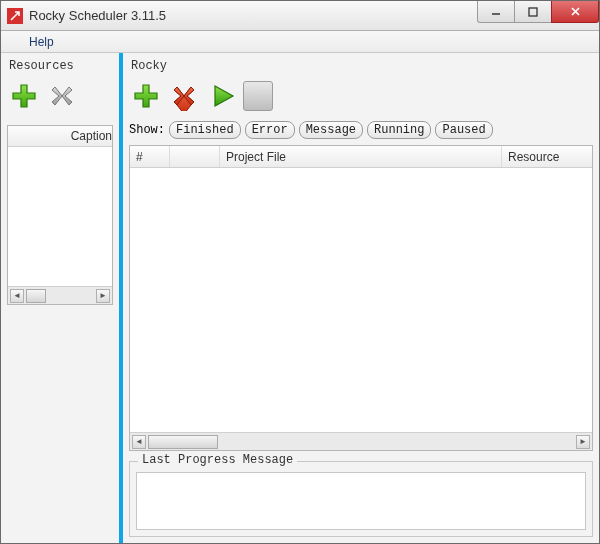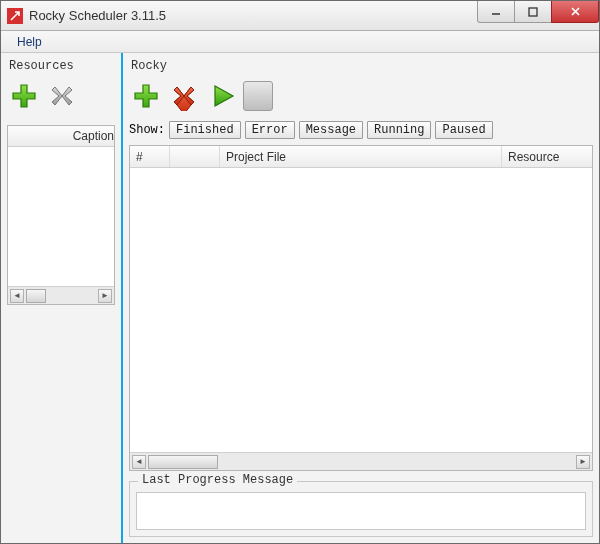--- a/index.html
+++ b/index.html
@@ -46,38 +46,38 @@
     border-color:#a02020;
     color:#fff; width:48px;
     border-bottom-right-radius:3px;
   }
   
   .menubar {
     height: 22px;
     background: linear-gradient(to bottom,#f7f7f7,#ececec);
     border-bottom: 1px solid #c8c8c8;
     display: flex; align-items: center;
-    padding-left: 8px;
+    padding-left: 20px;
     color:#1a3a6e;
   }
   .menuitem { padding: 2px 8px; }
   
   .workarea {
     display: flex;
     height: calc(100% - 30px - 22px);
     background: #f3f3f3;
   }
   .panel {
     background:#f3f3f3;
     padding: 4px 6px 6px 6px;
     position: relative;
   }
   .panel.left {
     width: 122px;
-    border-right: 2px solid #0ea5e9;
+    border-right: 4px solid #0ea5e9;
     display:flex; flex-direction:column;
   }
   .panel.right {
     flex:1;
     display:flex; flex-direction:column;
     overflow:hidden;
   }
   .panel-title {
     font-family: "Courier New", monospace;
     font-size: 12px;
@@ -102,21 +102,21 @@
   .filterrow {
     display:flex; align-items:center; gap:4px;
     font-family:"Courier New", monospace;
     padding-bottom:6px;
   }
   .filterbtn {
     font-family:"Courier New", monospace;
     font-size:12px;
     background: linear-gradient(to bottom,#fdfdfd,#e6e6e6);
     border:1px solid #9a9a9a;
-    border-radius:1px;
+    border-radius:8px;
     padding: 1px 6px;
     color:#222;
   }
   
   .listbox {
     background:#fff;
     border:1px solid #b6b6b6;
     flex:0 0 auto;
     display:flex; flex-direction:column;
     height:180px;
@@ -172,21 +172,21 @@
   .thead .col.num { width:40px; }
   .thead .col.blank { width:50px; }
   .thead .col.proj { flex:1; }
   .thead .col.res { width:90px; border-right:none; }
   .tbody { flex:1; }
   
   .groupbox {
     margin-top:10px;
     border:1px solid #c7c7c7;
     background:#f3f3f3;
-    height:56px;
+    height:76px;
     position:relative;
     padding:10px 6px 6px 6px;
   }
   .groupbox .legend {
     position:absolute; top:-9px; left:8px;
     background:#f3f3f3;
     padding:0 4px;
     font-family:"Courier New",monospace;
     color:#333;
   }

